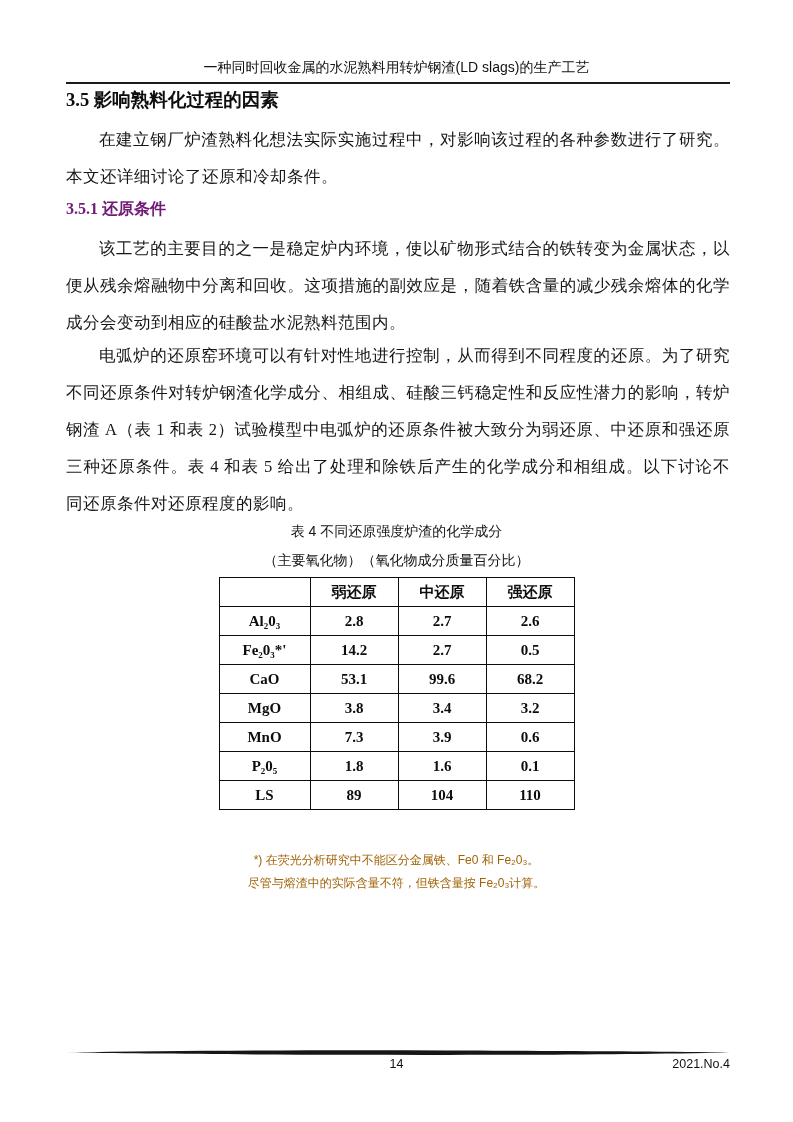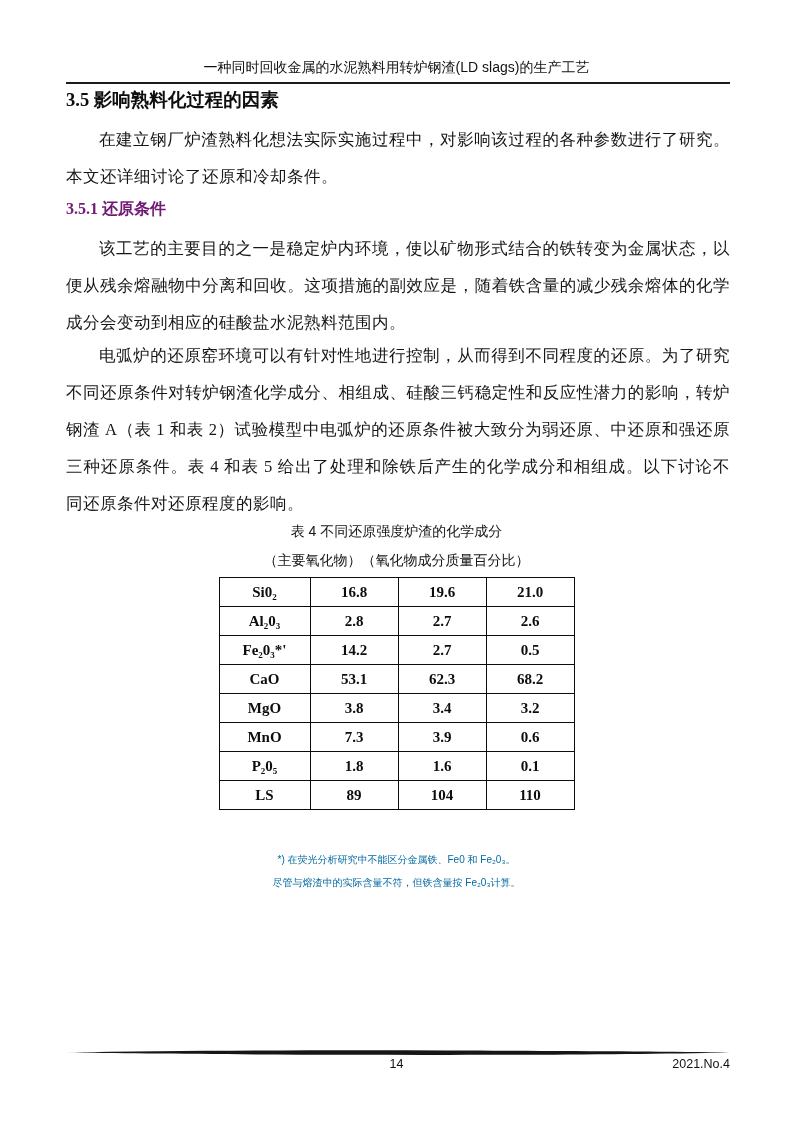--- a/index.html
+++ b/index.html
@@ -63,21 +63,21 @@
     text-align:center;vertical-align:middle;
     font-weight:bold;font-size:15px;color:#0d0d0d;
     padding:0 4px;
   }
   table.chem td.c0{width:82px;}
   table.chem td.c1,table.chem td.c2,table.chem td.c3{width:79px;}
   .footnote{
     position:absolute;left:0;width:100%;
     text-align:center;
     font-family:"Liberation Sans","DejaVu Sans",sans-serif;
-    font-size:10px;line-height:22.5px;color:#0369a1;
+    font-size:12px;line-height:22.5px;color:#a16207;
   }
   .footnote-1{top:849px;}
   .footnote-2{top:871.5px;}
   .footer-rule{
     position:absolute;top:1049px;left:66px;width:664px;height:7px;
   }
   .footer-rule svg{display:block;}
   .footer-pagenum{
     position:absolute;top:1057px;left:0;width:100%;
     text-align:center;
@@ -108,41 +108,41 @@
 
   <p class="para para-3">电弧炉的还原窑环境可以有针对性地进行控制，从而得到不同程度的还原。为了研究不同还原条件对转炉钢渣化学成分、相组成、硅酸三钙稳定性和反应性潜力的影响，转炉钢渣 A（表 1 和表 2）试验模型中电弧炉的还原条件被大致分为弱还原、中还原和强还原三种还原条件。表 4 和表 5 给出了处理和除铁后产生的化学成分和相组成。以下讨论不同还原条件对还原程度的影响。</p>
 
   <div class="tbl-caption tbl-caption-1">表 4  不同还原强度炉渣的化学成分</div>
   <div class="tbl-caption tbl-caption-2">（主要氧化物）（氧化物成分质量百分比）</div>
 
   <div class="tbl-wrap">
     <table class="chem">
       <tbody>
         <tr>
-          <td class="c0">Si0₂</td>
-          <td class="c1">16.8</td>
-          <td class="c2">19.6</td>
-          <td class="c3">21.0</td>
+          <td class="c0"></td>
+          <td class="c1">弱还原</td>
+          <td class="c2">中还原</td>
+          <td class="c3">强还原</td>
         </tr>
         <tr>
           <td class="c0">Al₂0₃</td>
           <td class="c1">2.8</td>
           <td class="c2">2.7</td>
           <td class="c3">2.6</td>
         </tr>
         <tr>
           <td class="c0">Fe₂0₃*'</td>
           <td class="c1">14.2</td>
           <td class="c2">2.7</td>
           <td class="c3">0.5</td>
         </tr>
         <tr>
           <td class="c0">CaO</td>
           <td class="c1">53.1</td>
-          <td class="c2">62.3</td>
+          <td class="c2">99.6</td>
           <td class="c3">68.2</td>
         </tr>
         <tr>
           <td class="c0">MgO</td>
           <td class="c1">3.8</td>
           <td class="c2">3.4</td>
           <td class="c3">3.2</td>
         </tr>
         <tr>
           <td class="c0">MnO</td>

